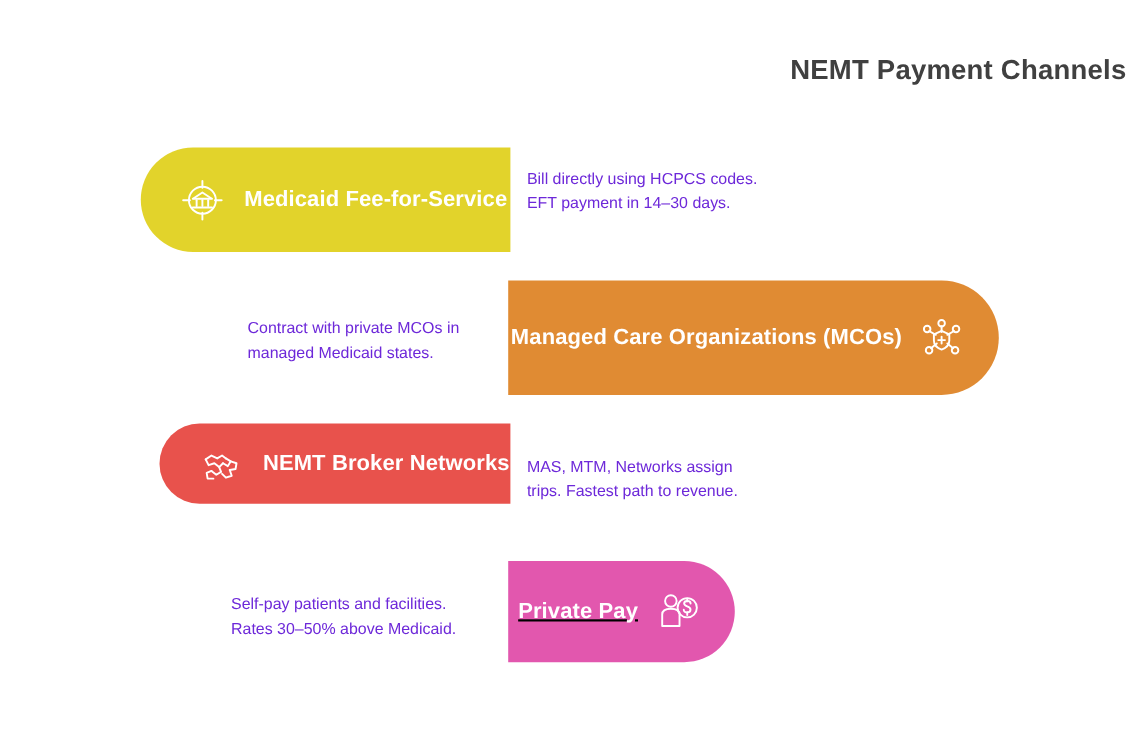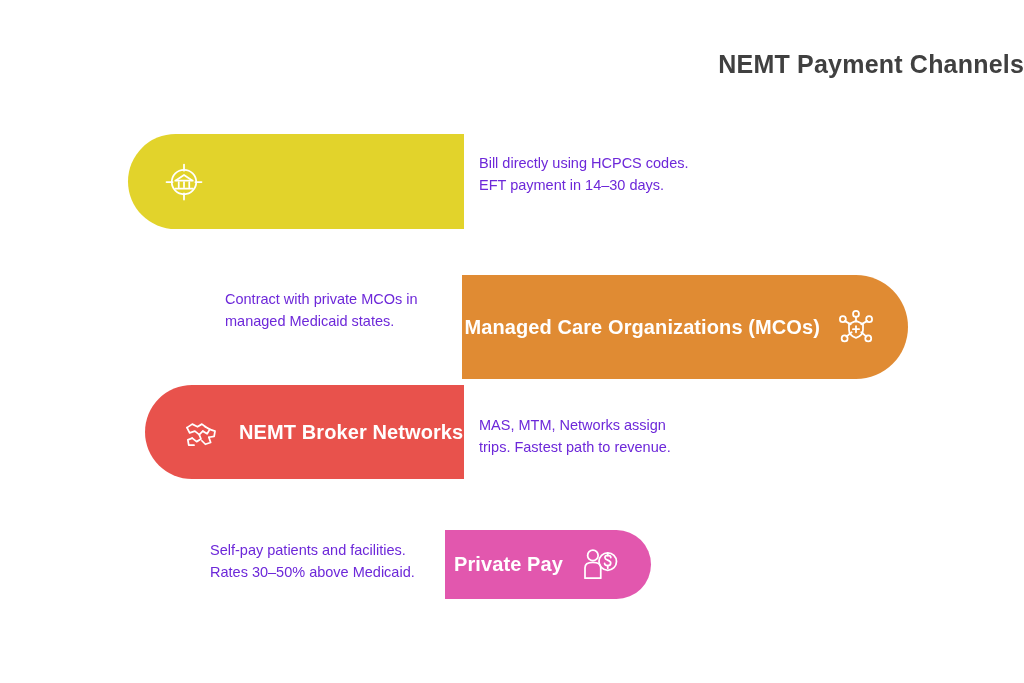--- a/index.html
+++ b/index.html
@@ -53,21 +53,20 @@
     padding-left: 34px;
     padding-right: 18px;
   }
 
   
   .bar.dir-right {
     border-radius: 0 56px 56px 0;
     justify-content: flex-end;
     padding-right: 30px;
     padding-left: 22px;
-    margin-top: 20px;
   }
 
   .bar-label {
     color: #ffffff;
     font-size: 20px;
     font-weight: bold;
     white-space: nowrap;
     letter-spacing: 0.1px;
   }
 
@@ -94,24 +93,24 @@
   .desc.align-left  { text-align: left; }
   .desc.align-right { text-align: left; }
 
   
   #row-1 .bar  { left: 128px; width: 336px; top: 134px;  height: 95px; background: #e2d32b; }
   #row-1 .desc { left: 479px; top: 152px;  width: 220px; }
 
   #row-2 .bar  { left: 462px; width: 446px; top: 255px;  height: 104px; background: #e08b33; }
   #row-2 .desc { left: 225px; top: 288px;  width: 222px; }
 
-  #row-3 .bar  { left: 145px; width: 319px; top: 385px;  height: 94px; background: #e8524c; }
+  #row-3 .bar  { left: 145px; width: 319px; top: 385px;  height: 73px; background: #e8524c; }
   #row-3 .desc { left: 479px; top: 414px;  width: 220px; }
 
-  #row-4 .bar  { left: 445px; width: 206px; top: 510px;  height: 69px; background: #e martin; }
+  #row-4 .bar  { left: 462px; width: 206px; top: 510px;  height: 92px; background: #e martin; text-decoration: underline; }
   #row-4 .bar  { background: #e257ae; }
   #row-4 .desc { left: 210px; top: 539px;  width: 226px; }
 </style>
 </head>
 <body>
 
 <div id="canvas">
 
   <div class="page-title">NEMT Payment Channels</div>
 
@@ -128,20 +127,21 @@
           <line x1="37" y1="24" x2="44" y2="24"></line>
           <polyline points="15,22 24,16 33,22" stroke-width="2"></polyline>
           <line x1="14" y1="22.5" x2="34" y2="22.5"></line>
           <line x1="18" y1="24" x2="18" y2="30"></line>
           <line x1="24" y1="24" x2="24" y2="30"></line>
           <line x1="30" y1="24" x2="30" y2="30"></line>
           <line x1="14" y1="31.5" x2="34" y2="31.5"></line>
         </svg>
       </span>
 
+      <span class="bar-label">Medicaid Fee-for-Service</span>
     </div>
 
     <div class="desc align-left">Bill directly using HCPCS codes. EFT payment in 14–30 days.</div>
   </div>
 
   <div class="row" id="row-2">
 
     <div class="desc align-right">Contract with private MCOs in managed Medicaid states.</div>
 
     <div class="bar dir-right">

